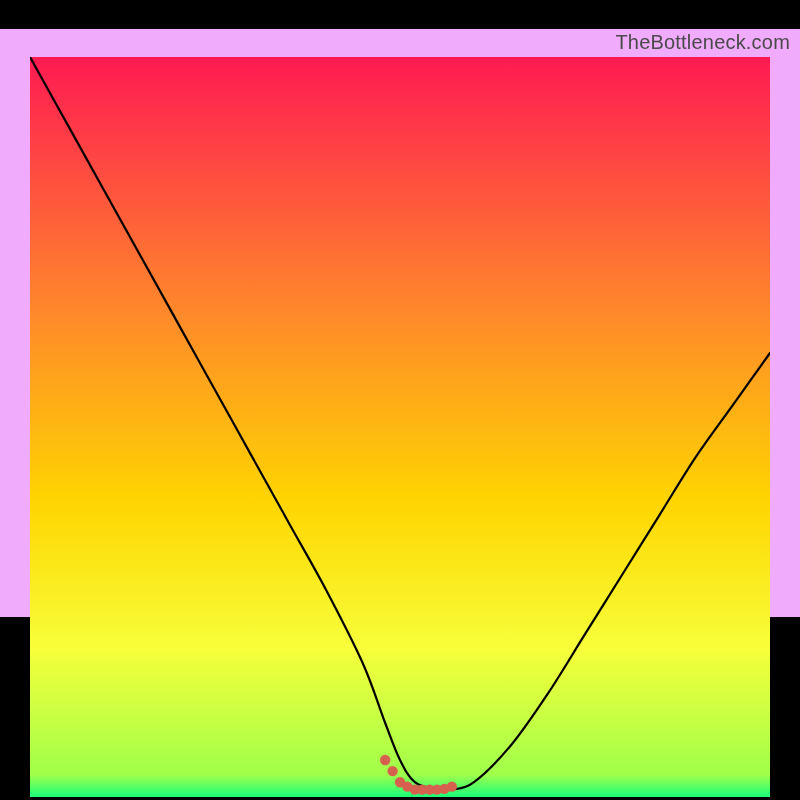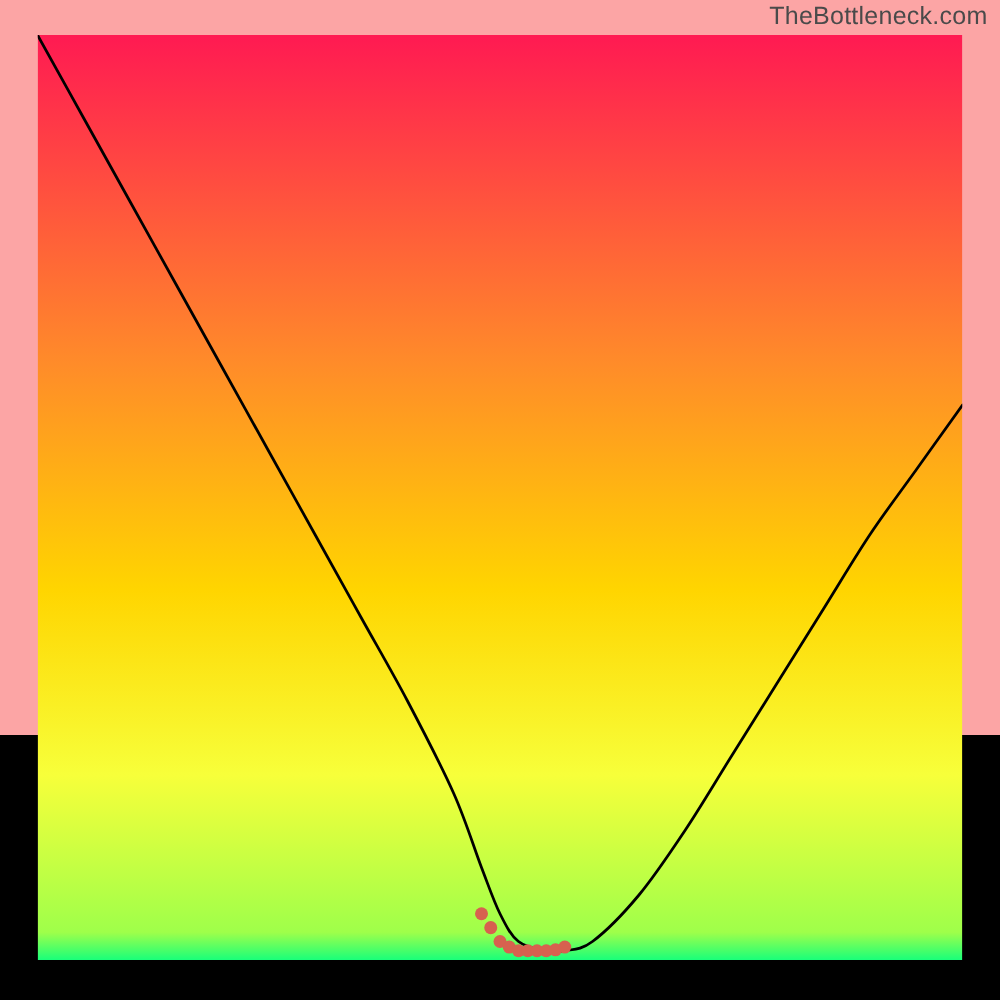--- a/index.html
+++ b/index.html
@@ -8,21 +8,22 @@
     width: 800px;
     height: 800px;
     overflow: hidden;
     background: #000;
     font-family: Arial, Helvetica, sans-serif;
   }
   .frame {
     position: relative;
     width: 800px;
     height: 588px;
-    background: #fca5a5;
+    background: #f0abfc;
+    margin-top: 29px;
   }
   .watermark {
     position: absolute;
     top: 2px;
     right: 10px;
     color: #4a4a4a;
     font-size: 20px;
     font-weight: 500;
     letter-spacing: 0.2px;
     z-index: 10;

